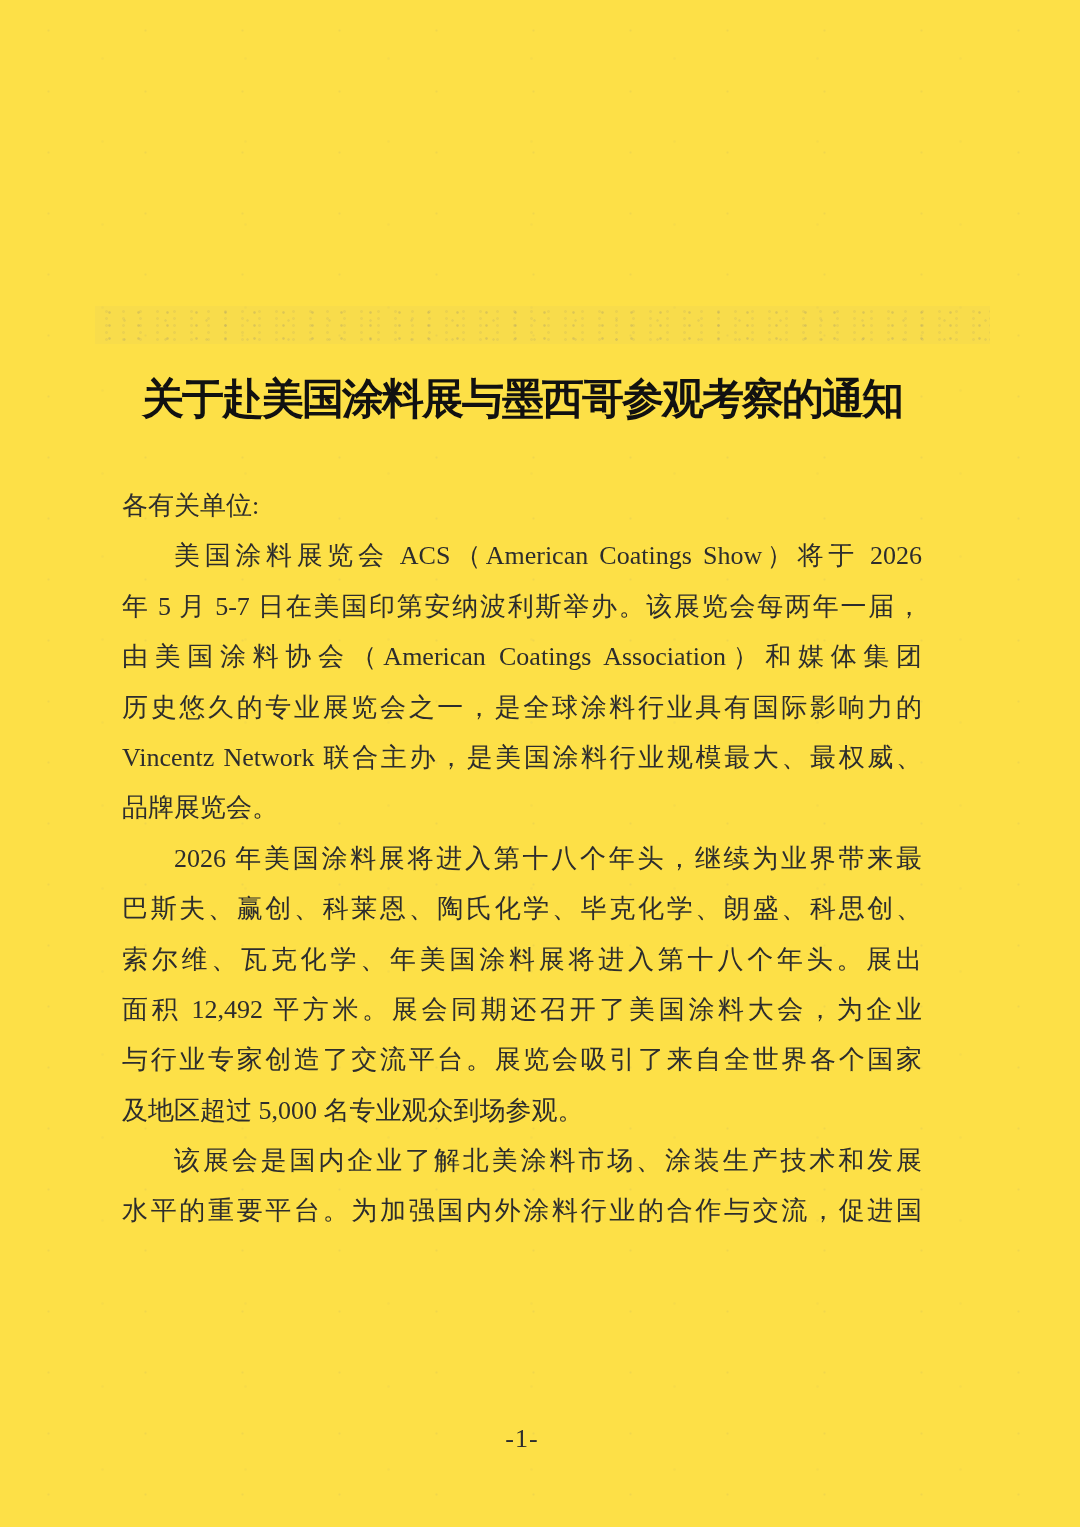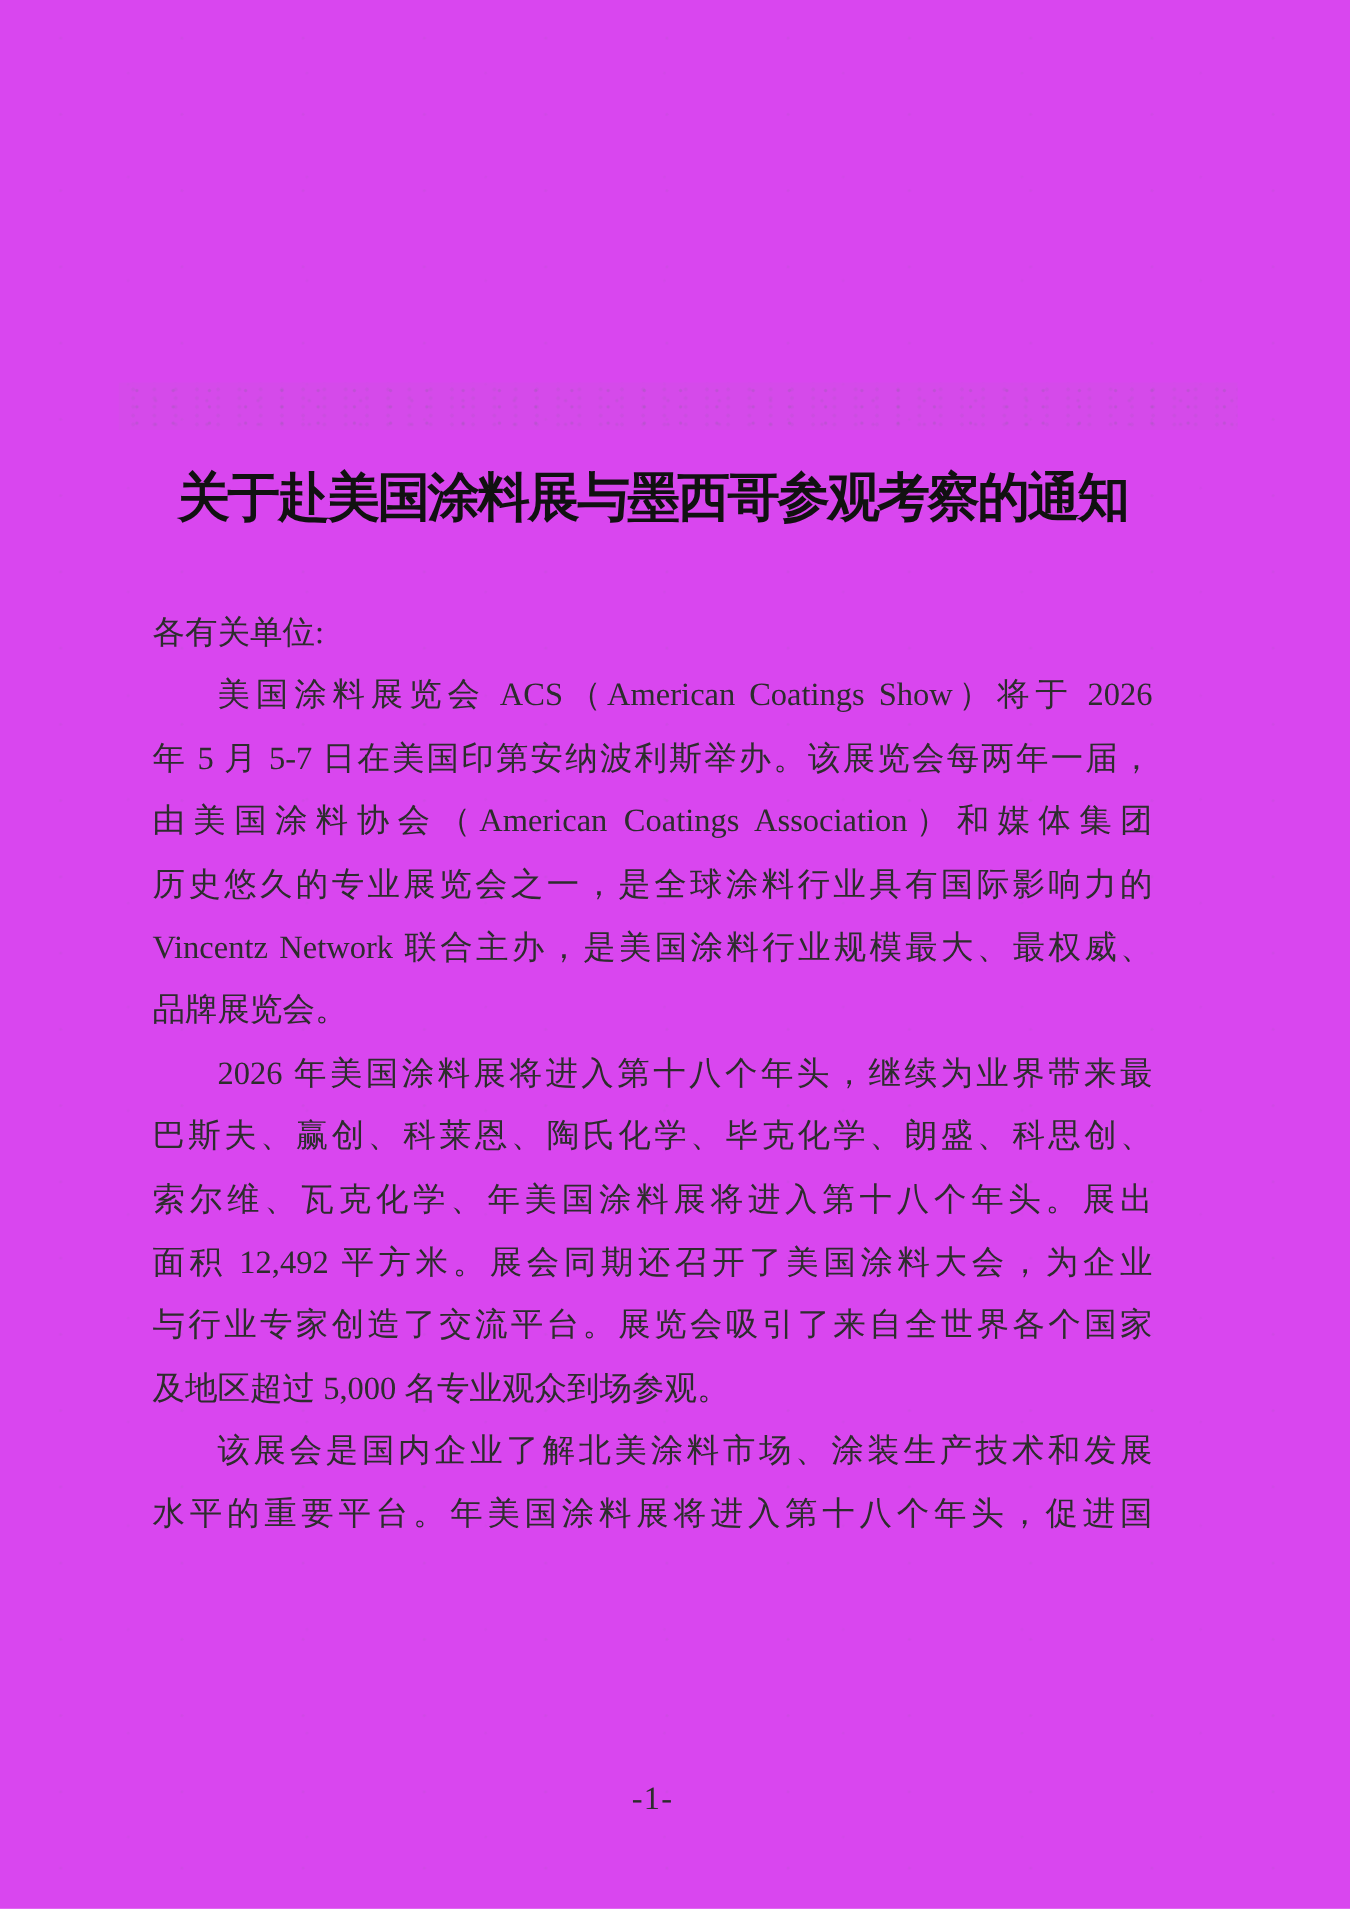--- a/index.html
+++ b/index.html
@@ -11,21 +11,21 @@
     height: 1527px;
     position: relative;
     background: #ffffff;
     font-family: "Liberation Serif", "DejaVu Serif", serif;
   }
   .page {
     position: absolute;
     left: 0; top: 0;
     width: 1080px;
     height: 1527px;
-    background: #d946ef;
+    background: #fde047;
     overflow: hidden;
   }
   
   .speckle-overlay {
     position: absolute;
     left: 0; top: 0; right: 0; bottom: 0;
     background-image:
       radial-gradient(circle, rgba(110,110,128,0.08) 0.7px, transparent 1.6px),
       radial-gradient(circle, rgba(110,110,128,0.05) 0.7px, transparent 1.6px);
     background-size: 97px 61px, 143px 83px;
@@ -117,18 +117,18 @@
     <div class="line">历史悠久的专业展览会之一，是全球涂料行业具有国际影响力的</div>
     <div class="line">Vincentz Network 联合主办，是美国涂料行业规模最大、最权威、</div>
     <div class="line left">品牌展览会。</div>
     <div class="line indent">2026 年美国涂料展将进入第十八个年头，继续为业界带来最</div>
     <div class="line">巴斯夫、赢创、科莱恩、陶氏化学、毕克化学、朗盛、科思创、</div>
     <div class="line">索尔维、瓦克化学、年美国涂料展将进入第十八个年头。展出</div>
     <div class="line">面积 12,492 平方米。展会同期还召开了美国涂料大会，为企业</div>
     <div class="line">与行业专家创造了交流平台。展览会吸引了来自全世界各个国家</div>
     <div class="line left">及地区超过 5,000 名专业观众到场参观。</div>
     <div class="line indent">该展会是国内企业了解北美涂料市场、涂装生产技术和发展</div>
-    <div class="line">水平的重要平台。年美国涂料展将进入第十八个年头，促进国</div>
+    <div class="line">水平的重要平台。为加强国内外涂料行业的合作与交流，促进国</div>
   </div>
 
   <div class="page-number">-1-</div>
 
 </div>
 
 </body></html>

